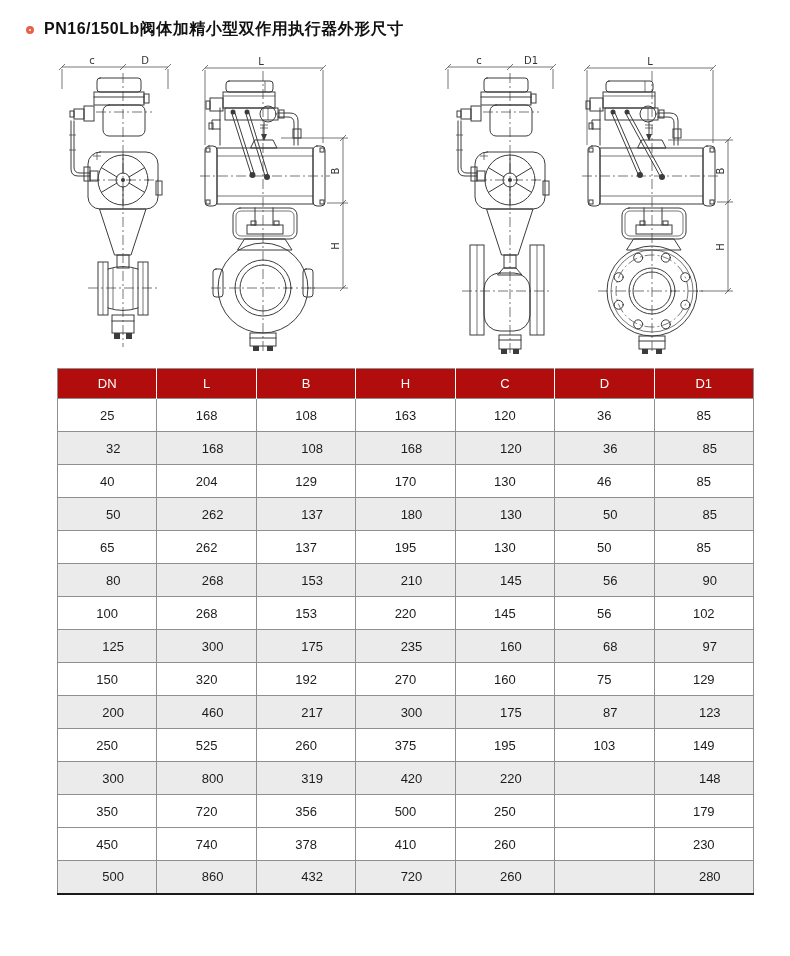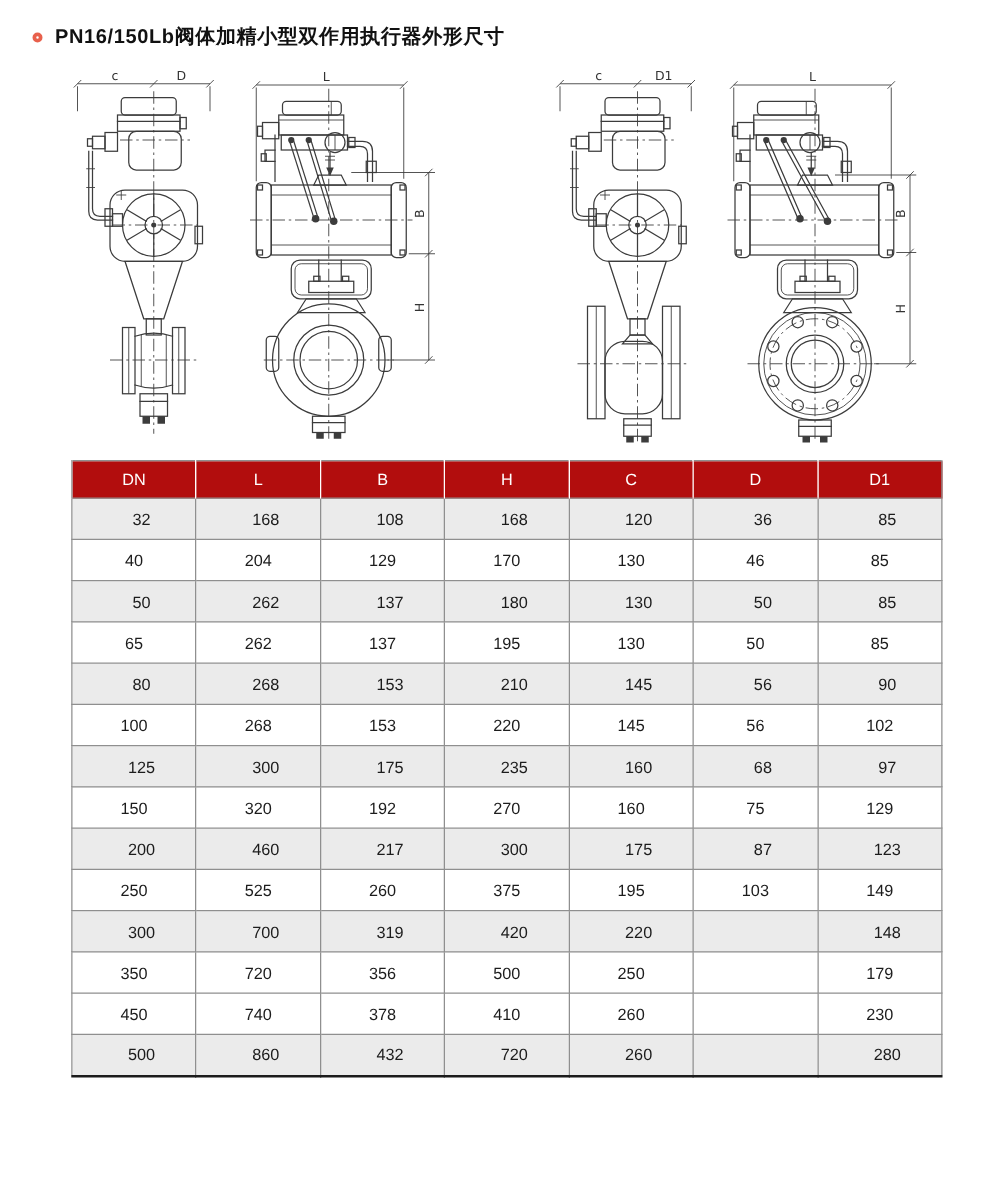--- a/index.html
+++ b/index.html
@@ -399,20 +399,29 @@
           <th>DN</th>
           <th>L</th>
           <th>B</th>
           <th>H</th>
           <th>C</th>
           <th>D</th>
           <th>D1</th>
         </tr>
     </thead>
     <tbody>
+        <tr>
+          <td>25</td>
+          <td>168</td>
+          <td>108</td>
+          <td>163</td>
+          <td>120</td>
+          <td>36</td>
+          <td>85</td>
+        </tr>
         <tr class="alt">
           <td>32</td>
           <td>168</td>
           <td>108</td>
           <td>168</td>
           <td>120</td>
           <td>36</td>
           <td>85</td>
         </tr>
         <tr>
@@ -491,21 +500,21 @@
           <td>250</td>
           <td>525</td>
           <td>260</td>
           <td>375</td>
           <td>195</td>
           <td>103</td>
           <td>149</td>
         </tr>
         <tr class="alt">
           <td>300</td>
-          <td>700</td>
+          <td>800</td>
           <td>319</td>
           <td>420</td>
           <td>220</td>
           <td></td>
           <td>148</td>
         </tr>
         <tr>
           <td>350</td>
           <td>720</td>
           <td>356</td>

